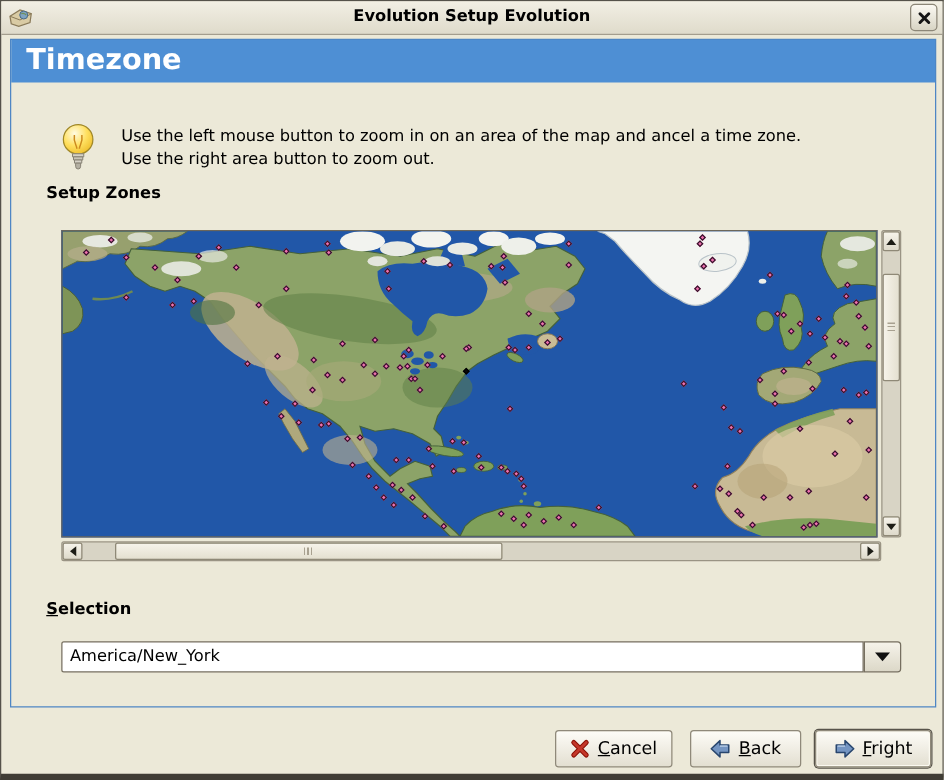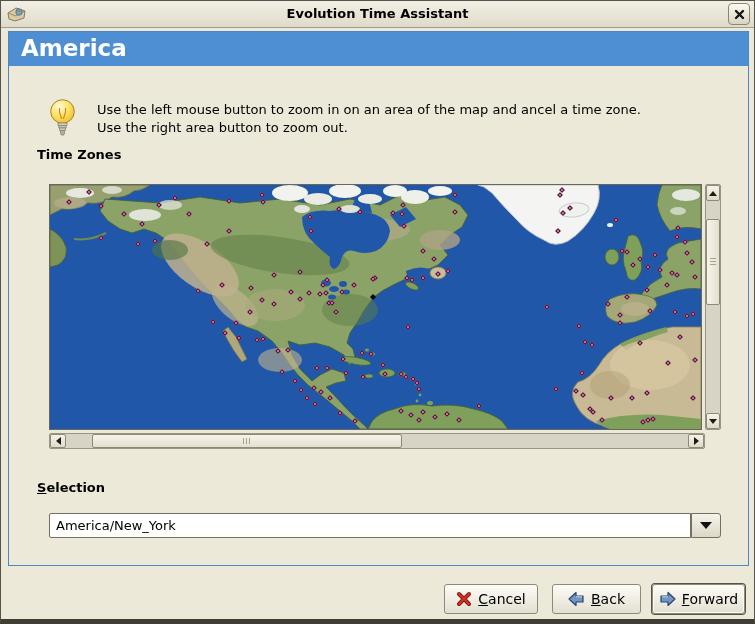--- a/index.html
+++ b/index.html
@@ -91,30 +91,30 @@
 
 <div class="window">
 
   <div class="titlebar">
     <svg class="app-icon" viewBox="0 0 21 20">
       <path d="M2,9 L10,4 L19,7 L18,14 L9,17 L3,15 Z" fill="#d9cba4" stroke="#8a7a58" stroke-width="1"></path>
       <path d="M2,9 L10,12 L19,7" fill="none" stroke="#8a7a58" stroke-width="0.8"></path>
       <circle cx="13" cy="8" r="3.2" fill="#7fa3c0" stroke="#4a6a84" stroke-width="0.8"></circle>
       <path d="M11,7 Q13,6 15,8" stroke="#6e8f5a" stroke-width="1" fill="none"></path>
     </svg>
-    <div class="title">Evolution Time Assistant</div>
+    <div class="title">Evolution Setup Evolution</div>
     <div class="close-btn">
       <svg width="11" height="11" viewBox="0 0 11 11">
         <path d="M2,2 L9,9 M9,2 L2,9" stroke="#151515" stroke-width="2.4" stroke-linecap="round"></path>
       </svg>
     </div>
   </div>
 
   <div class="page-frame">
-    <div class="page-header">America</div>
+    <div class="page-header">Timezone</div>
 
     <div class="hint-row">
       <svg class="bulb" viewBox="0 0 27 42">
         <defs>
           <radialGradient id="bulbg" cx="38%" cy="30%" r="75%">
             <stop offset="0" stop-color="#fffbe2"></stop>
             <stop offset="0.55" stop-color="#ffe060"></stop>
             <stop offset="1" stop-color="#eebe2c"></stop>
           </radialGradient>
         </defs>
@@ -124,21 +124,21 @@
         <path d="M9.8,27.5 h7.4 v2.5 h-7.4 z" fill="#c9c5b8" stroke="#878274" stroke-width="0.8"></path>
         <path d="M10.6,30 h5.8 v2.5 h-5.8 z" fill="#d5d1c6" stroke="#878274" stroke-width="0.8"></path>
         <path d="M11.5,32.5 h4 v2.5 a2,2.2 0 0 1 -4,0 z" fill="#b3afa2" stroke="#878274" stroke-width="0.8"></path>
       </svg>
       <div class="hint-text">
         <div>Use the left mouse button to zoom in on an area of the map and ancel a time zone.</div>
         <div>Use the right area button to zoom out.</div>
       </div>
     </div>
 
-    <div class="group-label label-timezones">Time Zones</div>
+    <div class="group-label label-timezones">Setup Zones</div>
 
     <div class="map-widget">
       <div class="map-viewport">
         <svg width="651" height="244" viewBox="0 0 651 244">
           <rect x="0" y="0" width="651" height="244" fill="#2157A8"></rect>
 
           <path d="M0,0 L100,0 Q92,6 84,6 Q74,14 62,12 Q52,20 38,18 Q24,26 12,24 L0,30 Z" fill="#97A06E" stroke="#5a6a46" stroke-width="0.8"></path>
           <ellipse cx="30" cy="8" rx="14" ry="5" fill="#eef0ec" opacity="0.9"></ellipse>
           <ellipse cx="62" cy="5" rx="10" ry="4" fill="#e6e8e0" opacity="0.8"></ellipse>
           <ellipse cx="20" cy="18" rx="16" ry="6" fill="#BCB091" opacity="0.6"></ellipse>
@@ -428,16 +428,16 @@
       <path d="M8,5.8 L14,5.8" stroke="#a9c0dd" stroke-width="1.4"></path>
     </svg>
     <span><span class="mn">B</span><span>ack</span></span>
   </div>
 
   <div class="btn btn-forward">
     <svg width="17" height="16" viewBox="0 0 17 16">
       <path d="M9,1.5 L9,5 L2,5 L2,11 L9,11 L9,14.5 L16,8 Z" fill="#7495c2" stroke="#28466e" stroke-width="1.2" stroke-linejoin="round"></path>
       <path d="M3,5.8 L9,5.8" stroke="#a9c0dd" stroke-width="1.4"></path>
     </svg>
-    <span><span class="mn">F</span><span>orward</span></span>
+    <span><span class="mn">F</span><span>right</span></span>
   </div>
 
 </div>
 
 </body></html>

